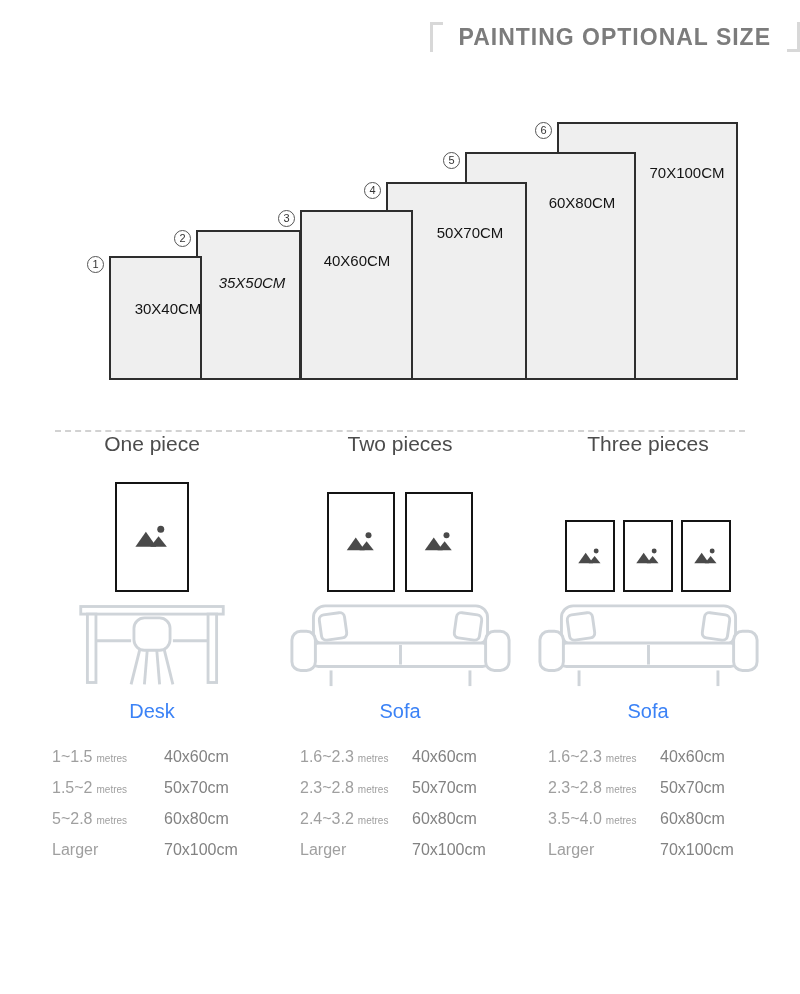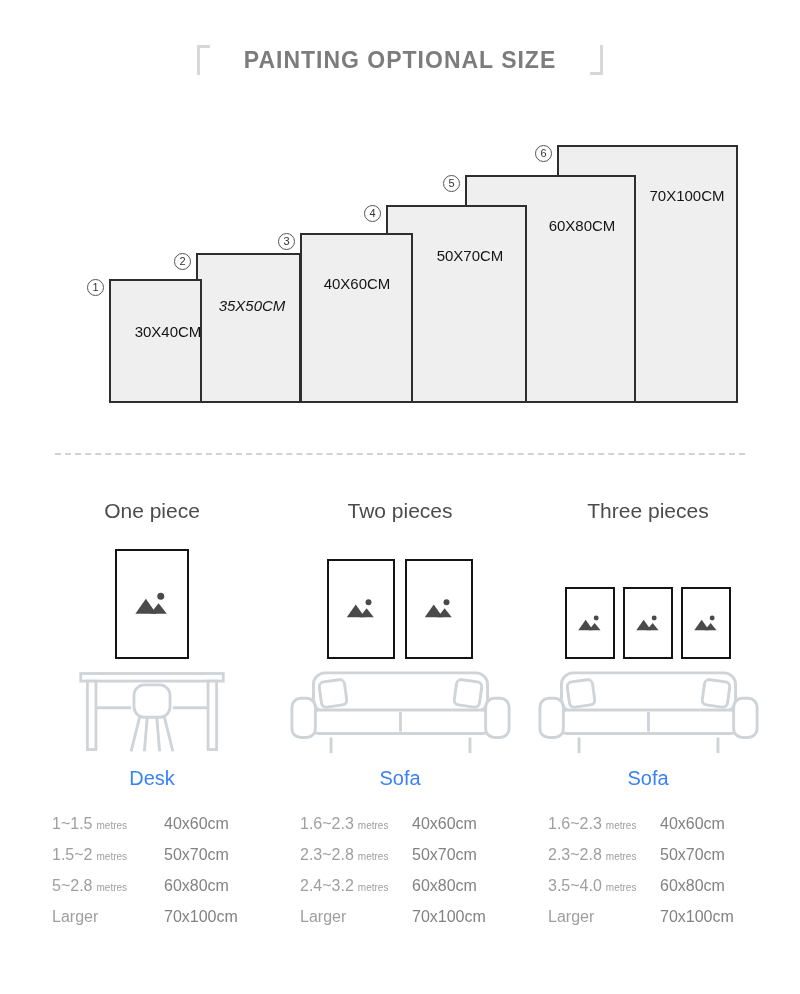--- a/index.html
+++ b/index.html
@@ -1,20 +1,20 @@
 <!DOCTYPE html>
 <html><head>
 <meta charset="utf-8">
 <style>
   * { box-sizing: border-box; }
   body { margin:0; background:#fff; font-family:"Liberation Sans", sans-serif; }
   .page { position:relative; width:800px; height:994px; background:#fff; overflow:hidden; }
 
   
-  .hdr { display:flex; align-items:center; justify-content:center; gap:34px; padding-top:22px;margin-top:23px; }
+  .hdr { display:flex; align-items:center; justify-content:flex-end; gap:16px; padding-top:22px; }
   .brk { width:13px; height:30px; display:inline-block; }
   .brk-l { border-left:3px solid #d8d8d8; border-top:3px solid #d8d8d8; }
   .brk-r { border-right:3px solid #d8d8d8; border-bottom:3px solid #d8d8d8; }
   .title { margin:0; font-size:23px; font-weight:bold; color:#7c7c7c; letter-spacing:1px; }
 
   
   .diagram { position:relative; width:690px; height:266px; margin:62px 0 50px 58px; }
   .srect { position:absolute; bottom:0; background:#efefef; border:2px solid #2e2e2e; }
   .r1 { left:51px;  width:93px;  height:124px; z-index:16; }
   .r2 { left:138px; width:105px; height:150px; z-index:15; }
@@ -39,21 +39,21 @@
   .n5 { left:385px; top:38px; }
   .n6 { left:477px; top:8px; }
   .a4-block { position:absolute; left:0; bottom:-24px; width:46px; display:flex; flex-direction:column; align-items:center; gap:6px; }
   .a4-label { font-size:15px; color:#222; }
 
   
   .reminder { margin:0; text-align:center; font-size:15px; color:#1f1f1f; letter-spacing:0.2px; }
   .dashes { border:none; border-top:2px dashed #d2d2d2; margin:16px 55px 0 55px; }
 
   
-  .cols { display:flex; padding:0 28px; margin-top:44px; }
+  .cols { display:flex; padding:0 28px; }
   .col { flex:1; display:flex; flex-direction:column; align-items:center; }
   .col-title { margin:0 0 22px 0; font-size:21px; font-weight:400; color:#4c4c4c; }
   .frames { height:114px; display:flex; align-items:flex-end; justify-content:center; gap:10px; }
   .frames-3 { gap:8px; }
   .frame { border:2px solid #141414; background:#fff; display:flex; align-items:center; justify-content:center; }
   .frame-lg { width:74px; height:110px; }
   .frame-md { width:68px; height:100px; }
   .frame-sm { width:50px; height:72px; }
   .img-icon-lg { width:42px; height:30px; }
   .img-icon-md { width:36px; height:26px; }

